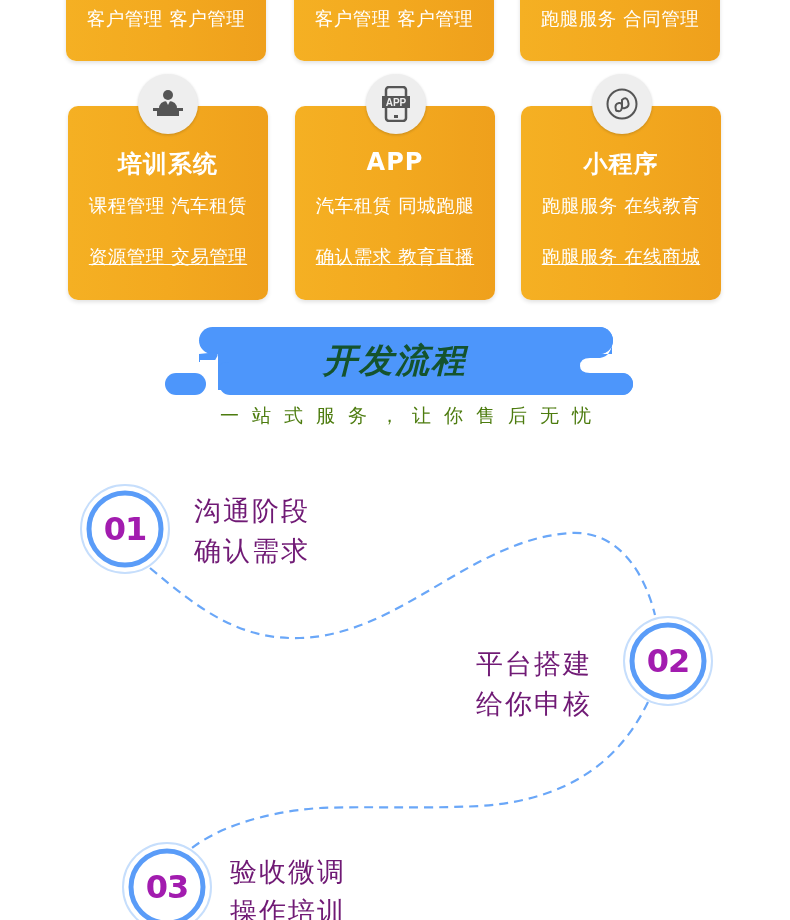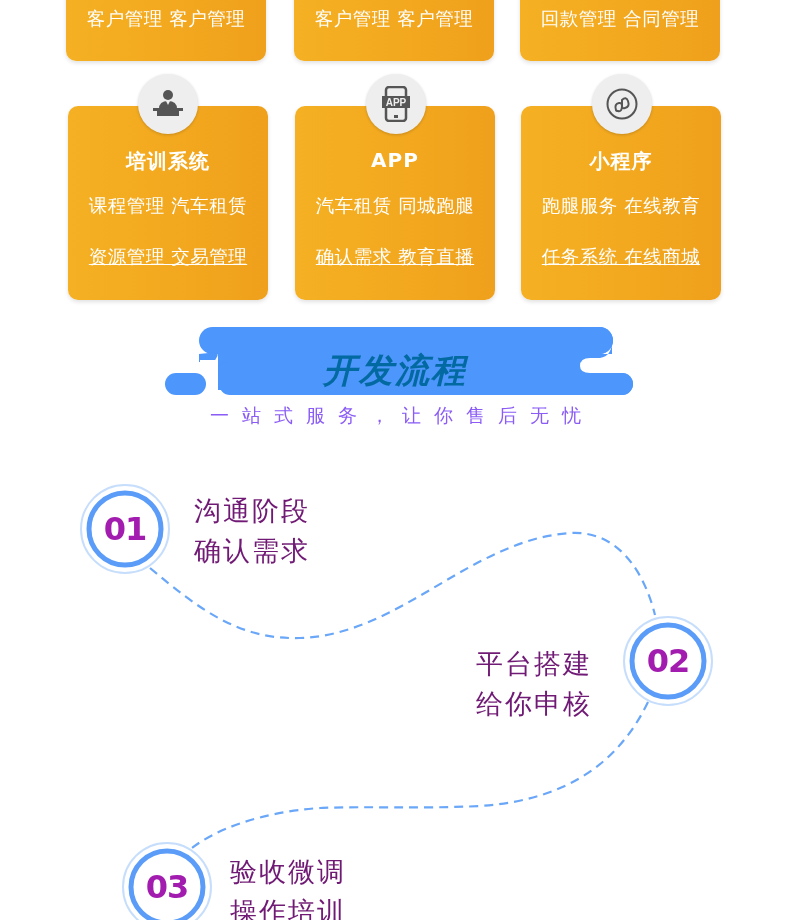--- a/index.html
+++ b/index.html
@@ -4,61 +4,61 @@
 <style>
   html, body { margin:0; padding:0; }
   body { width:790px; height:920px; background:#ffffff; position:relative; overflow:hidden;
          font-family:"DejaVu Sans", "Liberation Sans", sans-serif; }
   .card { position:absolute; width:200px; border-radius:10px;
           background:linear-gradient(90deg,#f5b023 0%,#f3a91f 50%,#efa01c 100%);
           box-shadow:0 2px 4px rgba(0,0,0,0.12); color:#fff; }
   .card-top { top:-12px; height:73px; }
   .card-top .row { position:absolute; top:18px; left:0; right:0; text-align:center; font-size:18.5px; letter-spacing:0.5px; }
   .card-main { top:106px; height:194px; }
-  .card-main .title { position:absolute; top:42px; left:0; right:0; text-align:center; font-size:20px; font-weight:bold; letter-spacing:1px; }
+  .card-main .title { position:absolute; top:42px; left:0; right:0; text-align:center; font-size:24px; font-weight:bold; letter-spacing:1px; }
   .card-main .row1 { position:absolute; top:87px; left:0; right:0; text-align:center; font-size:18.5px; letter-spacing:0.5px; }
   .card-main .row2 { position:absolute; top:138px; left:0; right:0; text-align:center; font-size:18.5px; letter-spacing:0.5px;text-decoration:underline; }
   .icon-circle { position:absolute; width:60px; height:60px; border-radius:50%; background:#eeeeee;
                  box-shadow:0 1px 3px rgba(0,0,0,0.18); display:flex; align-items:center; justify-content:center; }
   .banner { position:absolute; left:0; top:0; }
-  .banner-title { position:absolute; left:218px; width:354px; top:348px; text-align:center; color:#0369a1;
+  .banner-title { position:absolute; left:218px; width:354px; top:338px; text-align:center; color:#14532d;
                   font-size:34px; font-weight:bold; font-style:italic; letter-spacing:2px; }
-  .banner-sub { position:absolute; left:210px; width:394px; top:403px; text-align:left; color:#8b5cf6;
+  .banner-sub { position:absolute; left:210px; width:394px; top:403px; text-align:right; color:#4d7c0f;
                 font-size:19px; letter-spacing:13px; }
   .step-text { position:absolute; color:#701a75; font-size:27px; line-height:40px; letter-spacing:2px; }
   .step-num { position:absolute; width:90px; height:90px; display:flex; align-items:center; justify-content:center;
               color:#a21caf; font-size:32px; font-weight:bold; letter-spacing:-1px; }
 </style>
 </head>
 <body>
 
 <div class="card card-top" style="left:66px;">
   <div class="row">客户管理 客户管理</div>
 </div>
 <div class="card card-top" style="left:294px;">
   <div class="row">客户管理 客户管理</div>
 </div>
 <div class="card card-top" style="left:520px;">
-  <div class="row">回款管理 合同管理</div>
+  <div class="row">跑腿服务 合同管理</div>
 </div>
 
 <div class="card card-main" style="left:68px;">
   <div class="title">培训系统</div>
   <div class="row1">课程管理 汽车租赁</div>
   <div class="row2">资源管理 交易管理</div>
 </div>
 <div class="card card-main" style="left:295px;">
   <div class="title">APP</div>
   <div class="row1">汽车租赁 同城跑腿</div>
   <div class="row2">确认需求 教育直播</div>
 </div>
 <div class="card card-main" style="left:521px;">
   <div class="title">小程序</div>
   <div class="row1">跑腿服务 在线教育</div>
-  <div class="row2">任务系统 在线商城</div>
+  <div class="row2">跑腿服务 在线商城</div>
 </div>
 
 <div class="icon-circle" style="left:138px; top:74px;">
   <svg width="34" height="30" viewBox="0 0 34 30">
     <circle cx="17" cy="6" r="5" fill="#555"></circle>
     <path d="M8 20 Q8 12 17 12 Q26 12 26 20 Z" fill="#555"></path>
     <path d="M15 12 L17 16 L19 12 Z" fill="#eee"></path>
     <rect x="2" y="19" width="30" height="3" fill="#555"></rect>
     <rect x="6" y="22" width="22" height="5" fill="#555"></rect>
   </svg>

